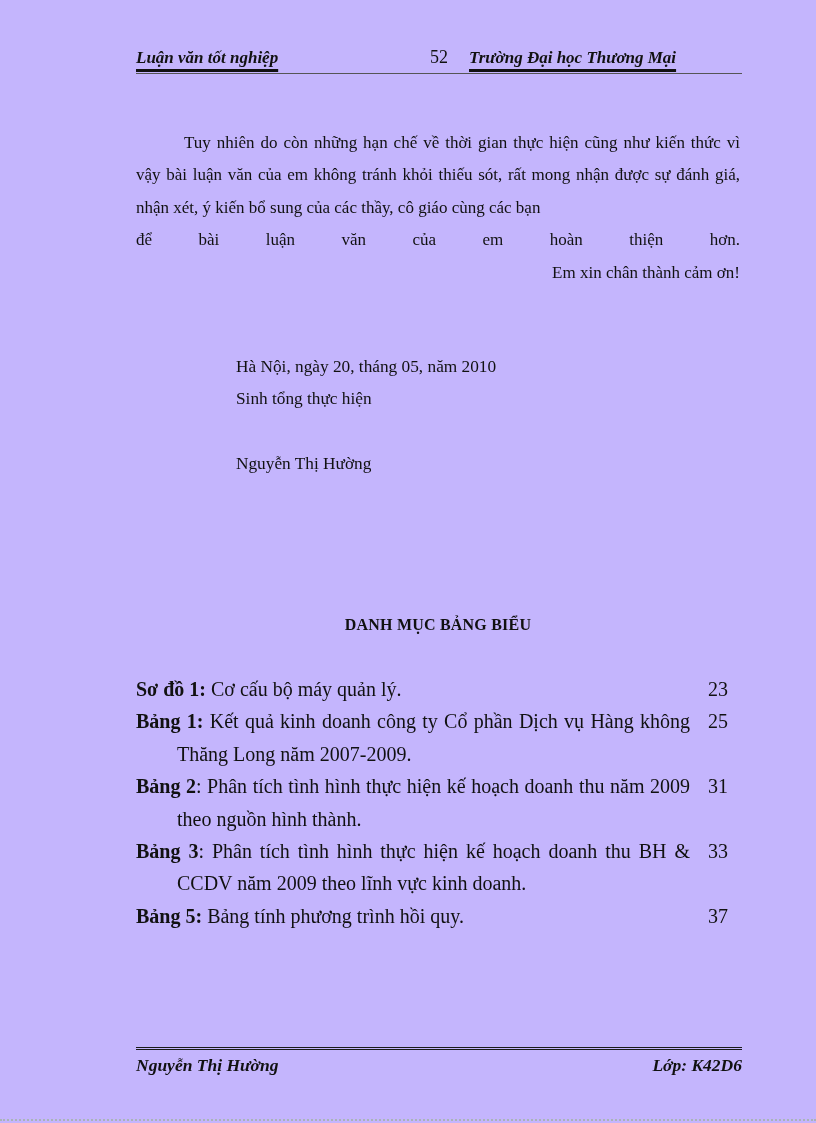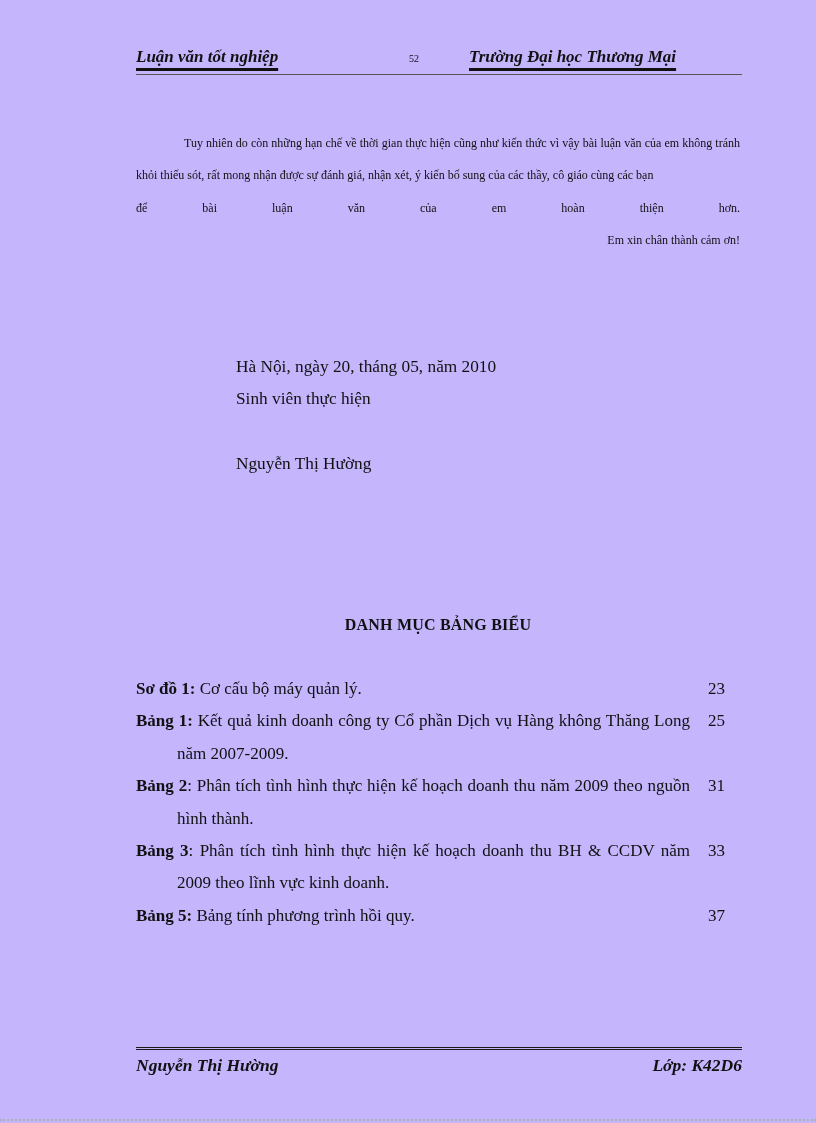--- a/index.html
+++ b/index.html
@@ -32,32 +32,33 @@
     flex: 1;
     font-weight: bold;
     font-style: italic;
     text-decoration: underline;
     text-decoration-thickness: 2.5px;
     text-underline-offset: 6px;
   }
   .header .hright { text-align: left; }
   .header .hpage {
     width: 60px;
-    font-size: 10px;
+    text-align: center;
+    font-size: 18px;
     font-weight: normal;
     font-style: normal;
   }
 
   
   .body-text {
     position: absolute;
     left: 136px;
     width: 604px;
     top: 127px;
-    font-size: 12px;
+    font-size: 17px;
     line-height: 32.4px;
   }
   .para-main {
     text-align: justify;
     text-indent: 48px;
   }
   .para-stretch {
     text-align: justify;
     text-align-last: justify;
   }
@@ -90,21 +91,21 @@
     line-height: 32.4px;
     letter-spacing: 0.2px;
   }
 
   
   .toc {
     position: absolute;
     left: 136px;
     width: 604px;
     top: 673px;
-    font-size: 17px;
+    font-size: 20px;
     line-height: 32.4px;
   }
   .toc-row { display: flex; align-items: flex-start; }
   .toc-text {
     width: 554px;
     text-align: justify;
     padding-left: 41px;
     text-indent: -41px;
   }
   .toc-label { font-weight: bold; }
@@ -151,21 +152,21 @@
   </div>
 
   <div class="body-text">
     <p class="para-main">Tuy nhiên  do còn những hạn chế về thời gian thực hiện  cũng như kiến thức vì vậy bài luận văn của em không tránh khỏi thiếu sót, rất mong nhận được sự đánh giá, nhận xét, ý kiến bổ sung của các thầy, cô giáo cùng các bạn</p>
     <p class="para-stretch">để bài luận văn của em hoàn thiện hơn.</p>
     <p class="para-thanks">Em xin chân thành cảm ơn!</p>
   </div>
 
   <div class="sig-block">
     <div>Hà Nội, ngày 20, tháng 05, năm 2010</div>
-    <div>Sinh viên thực hiện</div>
+    <div>Sinh tổng thực hiện</div>
     <div class="sig-name">Nguyễn Thị Hường</div>
   </div>
 
   <div class="section-title">DANH MỤC BẢNG BIỂU</div>
 
   <div class="toc">
 
     <div class="toc-row">
       <div class="toc-text"><span class="toc-label">Sơ đồ 1:</span><span> Cơ cấu bộ máy quản lý.</span></div>
       <div class="toc-page">23</div>

